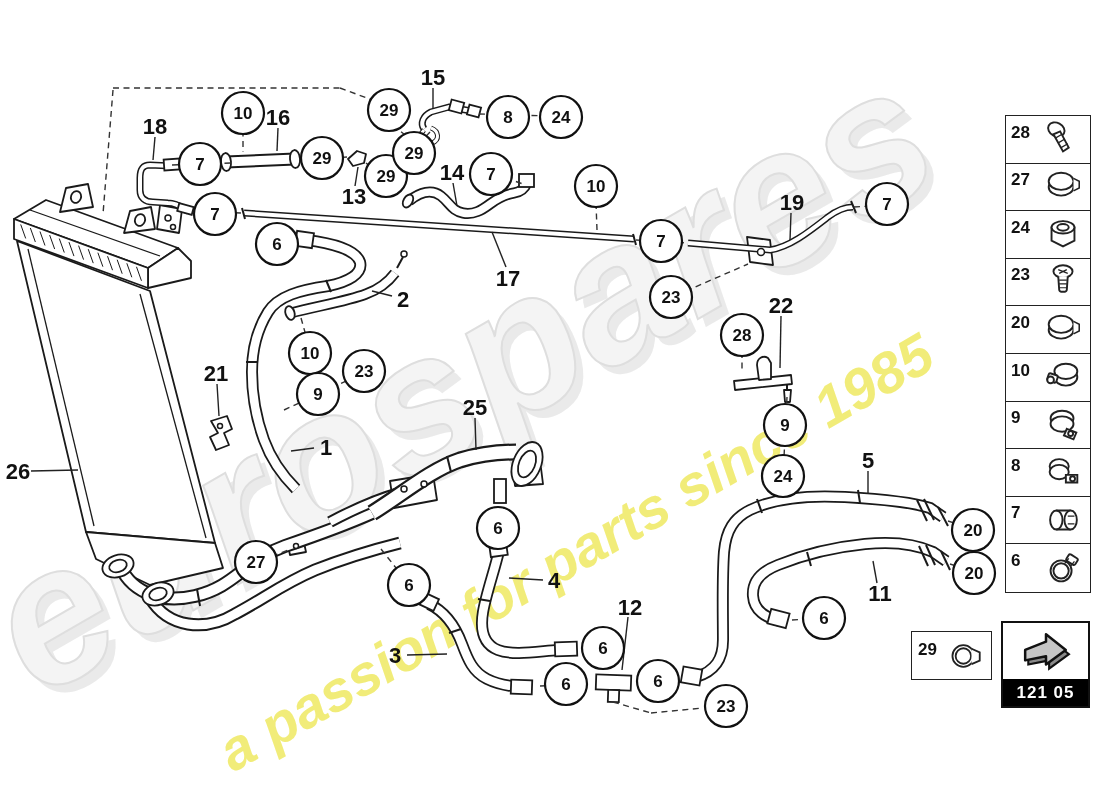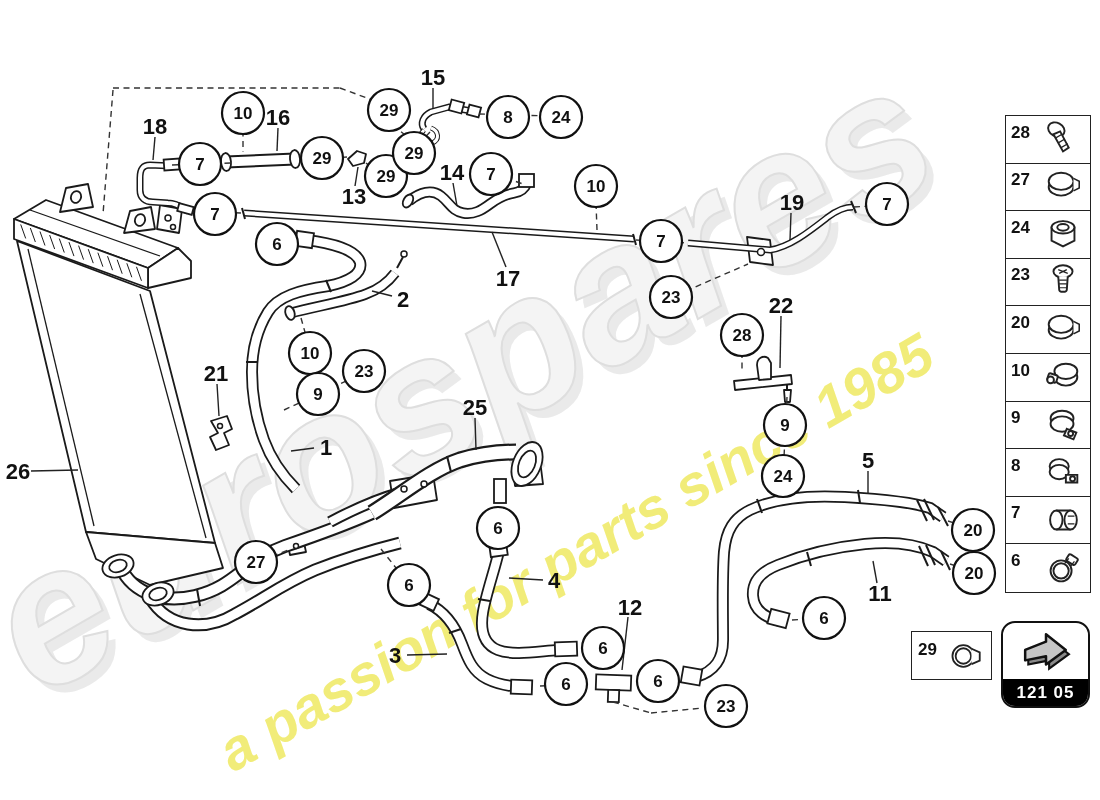--- a/index.html
+++ b/index.html
@@ -12,21 +12,21 @@
                margin-top:-1.8px;background:#fff;display:flex;align-items:center;}
   .legend-cell:first-child{margin-top:0;}
   .legend-num{font-weight:bold;font-size:17px;color:#111;margin:-14px 0 0 5px;width:24px;}
   .legend-ic{flex:1;display:flex;justify-content:center;}
   
   .box29{position:absolute;left:911px;top:631px;width:81px;height:49px;border:1.8px solid #222;
          background:#fff;box-sizing:border-box;display:flex;align-items:center;}
   .box29 .legend-num{margin:-12px 0 0 6px;}
   
   .partcode{position:absolute;left:1001px;top:621px;width:89px;height:87px;border:2.5px solid #111;
-            border-radius:14px;background:#fff;box-sizing:border-box;overflow:hidden;
+            border-radius:0;background:#fff;box-sizing:border-box;overflow:hidden;
             display:flex;flex-direction:column;}
   .partcode .arrow-wrap{flex:1;display:flex;align-items:center;justify-content:center;}
   .partcode .code-band{height:27px;background:#000;color:#fff;font-weight:bold;font-size:17px;
             display:flex;align-items:center;justify-content:center;letter-spacing:1px;}
 </style>
 </head>
 <body>
 
 <div class="stage">
 

